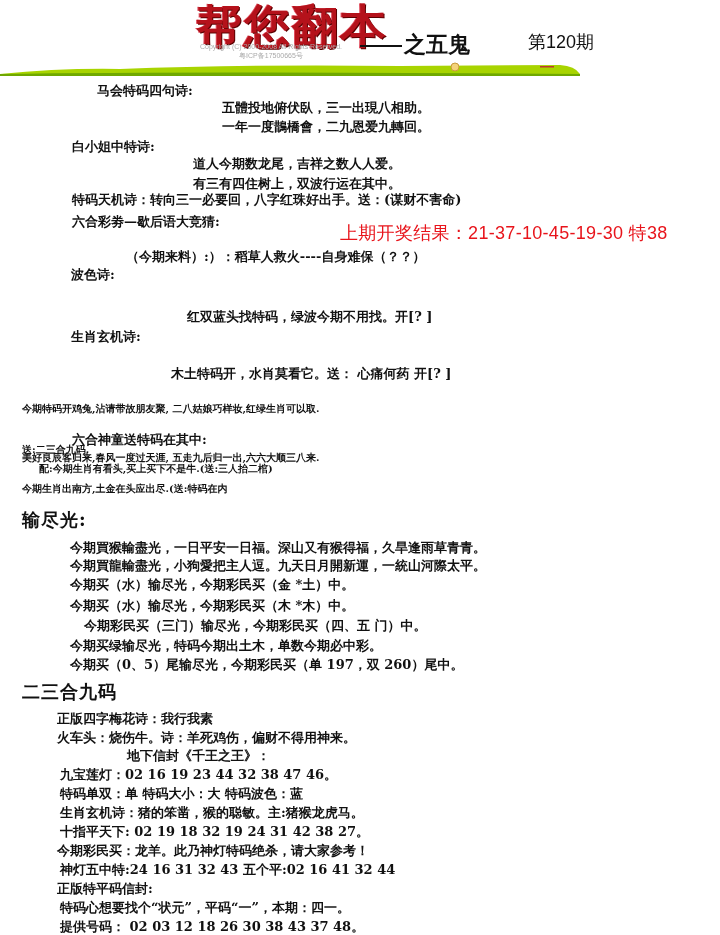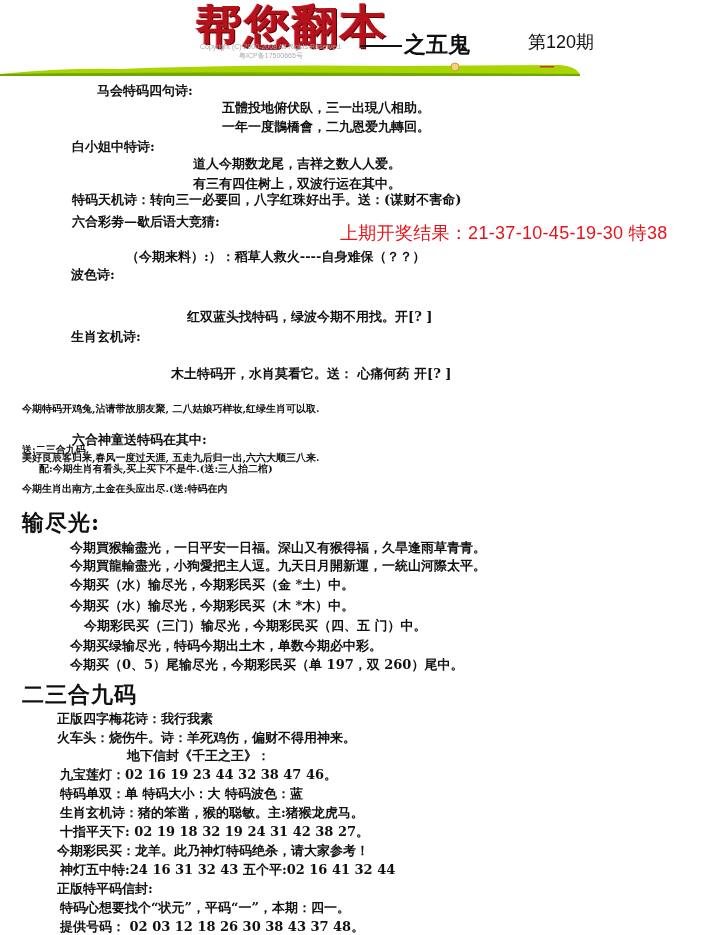--- a/index.html
+++ b/index.html
@@ -58,21 +58,21 @@
     }
     .green-bar {
       left: 0; top: 62px;
       width: 580px; height: 14px;
     }
 
     
     .t14 { font-size: 13px; font-weight: bold; }
     .t15 { font-size: 10px; font-weight: bold; }
     .heading {
-      font-size: 22px;
+      font-size: 18px;
       font-weight: bold;
       letter-spacing: 1px;
     }
     .result {
       left: 340px; top: 221px;
       font-family: "Liberation Sans", "DejaVu Sans", sans-serif;
       font-size: 18px;
       color: #e8141b;
       letter-spacing: 0.3px;
     }

